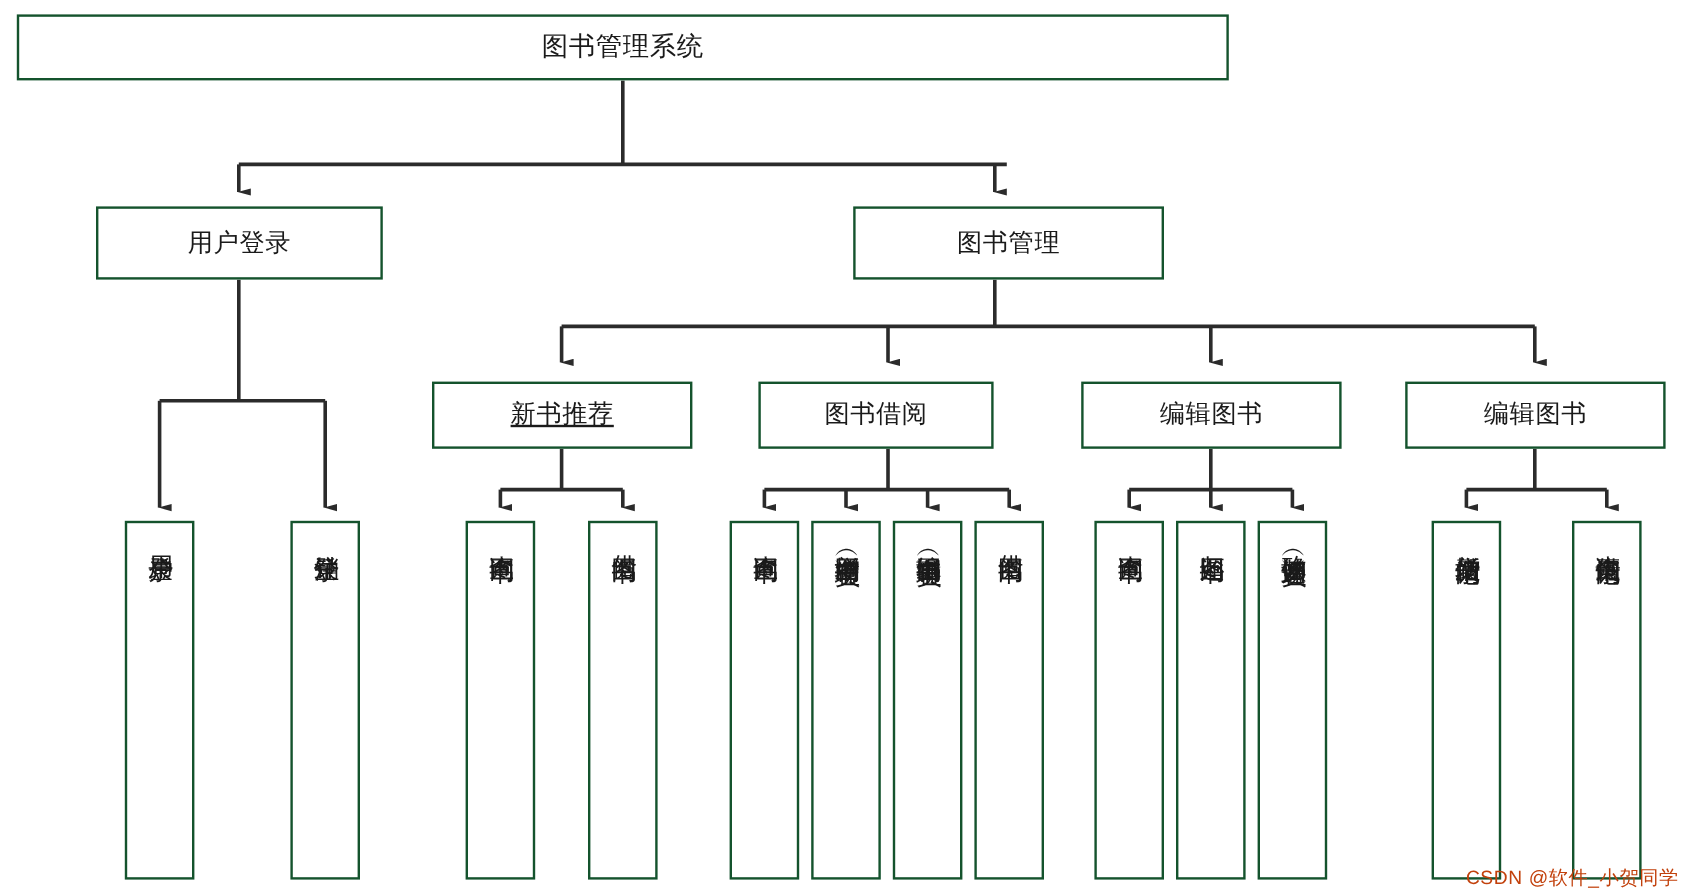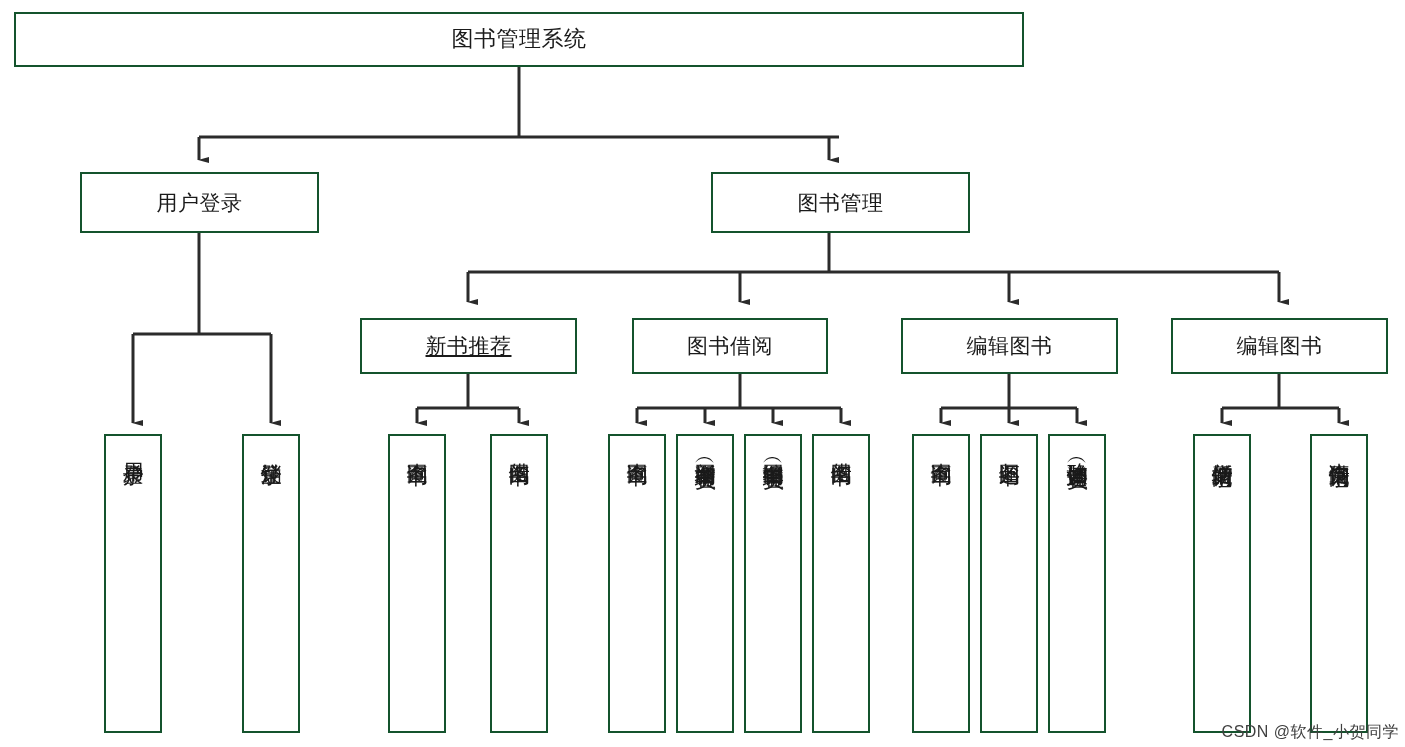--- a/index.html
+++ b/index.html
@@ -43,21 +43,21 @@
     line-height:1.06;
     letter-spacing:1px;
     white-space:normal;
     max-height:285px;
   }
   .node.vert.short .lbl{max-height:200px;}
   #watermark{
     position:absolute;
     right:6px;bottom:4px;
     font-size:16px;
-    color:#404040;
+    color:#c2410c;
     letter-spacing:0.5px;
     white-space:nowrap;
   }
 </style>
 </head>
 <body>
 
 <div id="diagram">
 
   <svg id="edges" viewBox="0 0 1405 747" xmlns="http://www.w3.org/2000/svg">

